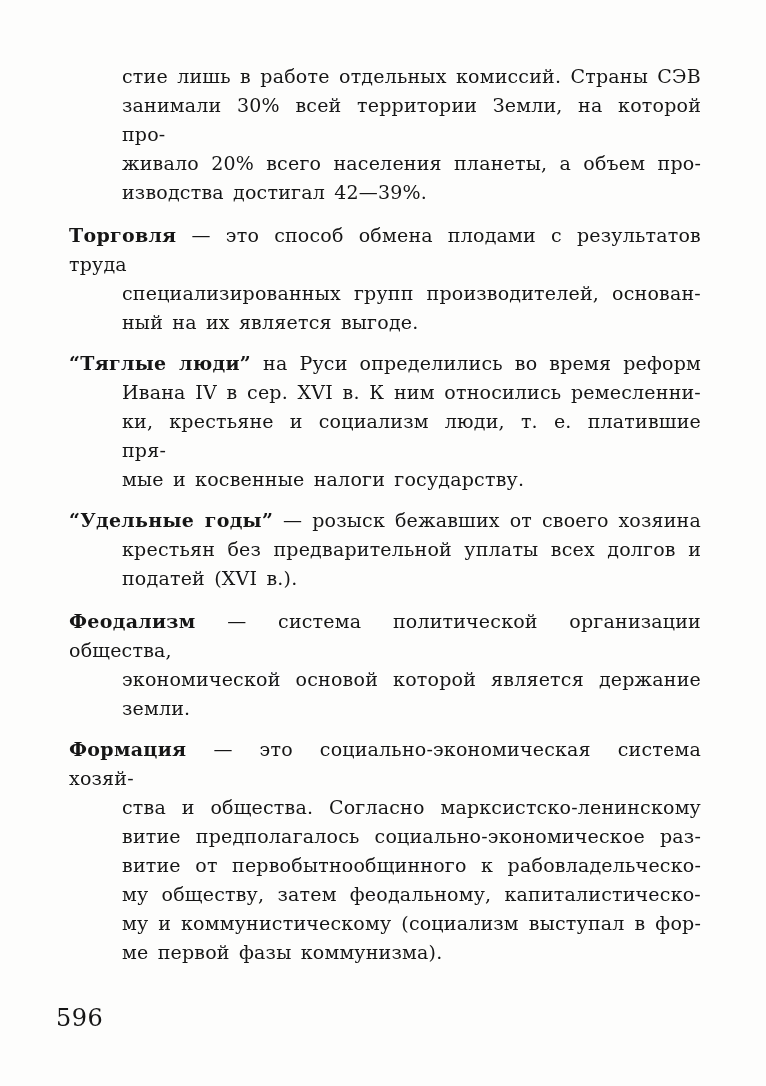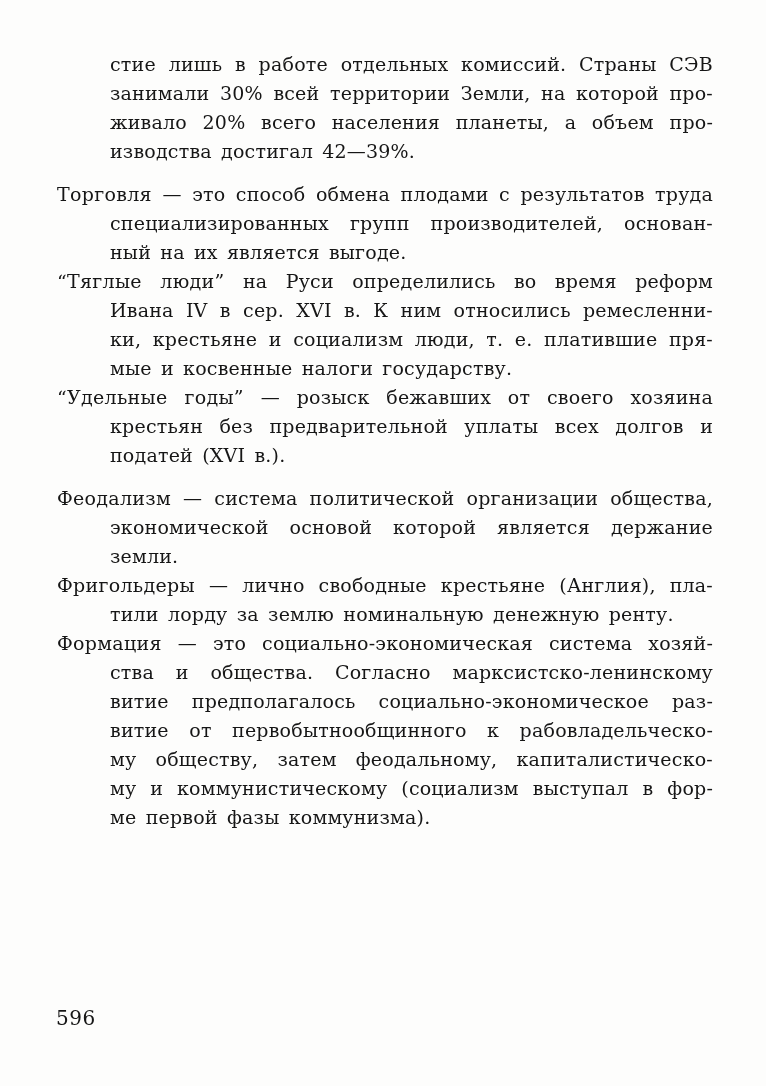--- a/index.html
+++ b/index.html
@@ -15,21 +15,21 @@
     font-family: "DejaVu Serif", "Liberation Serif", serif;
     overflow: hidden;
   }
   .text-block {
     position: absolute;
     left: 57px;
     top: 50px;
     width: 656px;
   }
   .entry {
-    margin: 0;
+    margin: 12px;
   }
   .entry.gap {
     margin-top: 14px;
   }
   .line {
     font-size: 19px;
     line-height: 29px;
     letter-spacing: 0.2px;
     word-spacing: 3px;
     text-align: justify;
@@ -37,28 +37,28 @@
     padding-left: 53px;
     white-space: normal;
   }
   .line.first {
     padding-left: 0;
   }
   .line.last {
     text-align-last: left;
   }
   .term {
-    font-weight: normal;
+    font-weight: bold;
     letter-spacing: 0.3px;
   }
   .page-number {
     position: absolute;
     left: 56px;
     top: 1004px;
-    font-size: 20px;
+    font-size: 24px;
     line-height: 29px;
     letter-spacing: 0.5px;
   }
 </style>
 </head>
 <body>
 
 <main class="text-block" id="glossary-content">
     <div class="entry">
       <div class="line">стие лишь в работе отдельных комиссий. Страны СЭВ</div>
@@ -81,24 +81,20 @@
       <div class="line first"><b class="term">“Удельные годы”</b> — розыск бежавших от своего хозяина</div>
       <div class="line">крестьян без предварительной уплаты всех долгов и</div>
       <div class="line last">податей (XVI в.).</div>
     </div>
     <div class="entry gap">
       <div class="line first"><b class="term">Феодализм</b> — система политической организации общества,</div>
       <div class="line">экономической основой которой является держание</div>
       <div class="line last">земли.</div>
     </div>
     <div class="entry">
-      <div class="line first"><b class="term">Фригольдеры</b> — лично свободные крестьяне (Англия), пла-</div>
-      <div class="line last">тили лорду за землю номинальную денежную ренту.</div>
-    </div>
-    <div class="entry">
       <div class="line first"><b class="term">Формация</b> — это социально-экономическая система хозяй-</div>
       <div class="line">ства и общества. Согласно марксистско-ленинскому</div>
       <div class="line">витие предполагалось социально-экономическое раз-</div>
       <div class="line">витие от первобытнообщинного к рабовладельческо-</div>
       <div class="line">му обществу, затем феодальному, капиталистическо-</div>
       <div class="line">му и коммунистическому (социализм выступал в фор-</div>
       <div class="line last">ме первой фазы коммунизма).</div>
     </div>
   </main>
 

